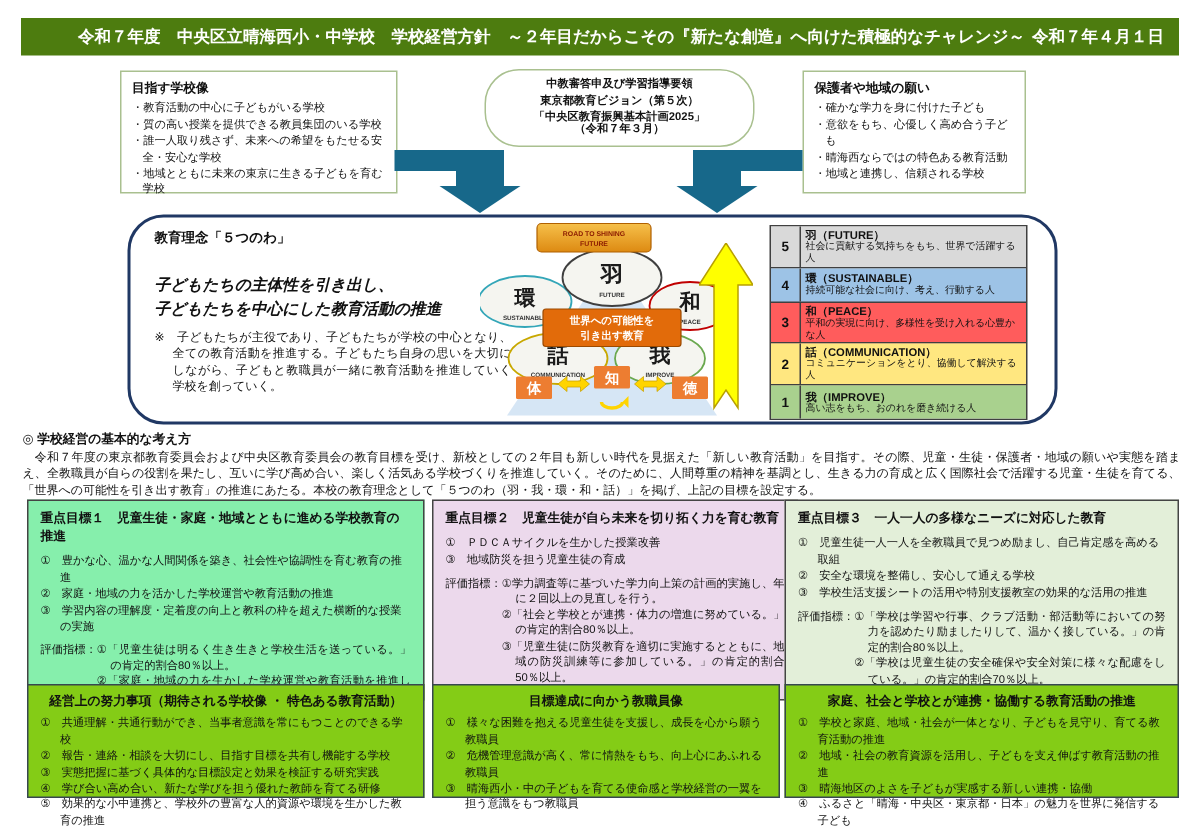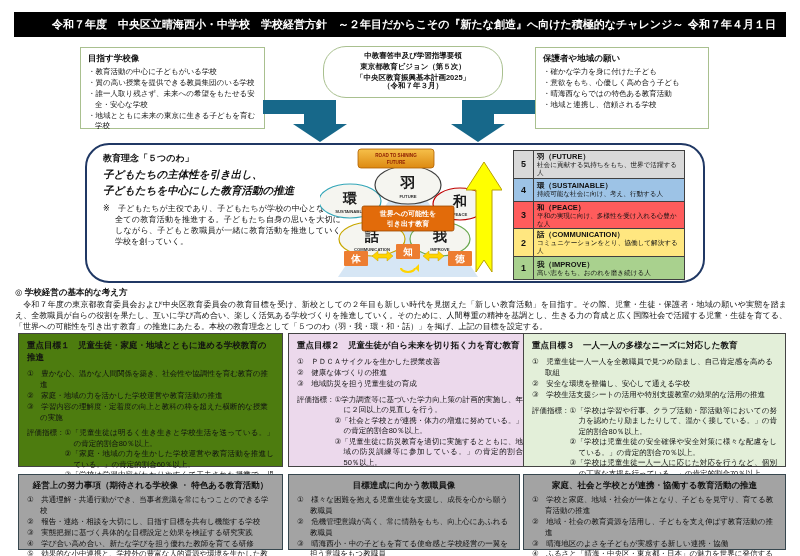--- a/index.html
+++ b/index.html
@@ -13,21 +13,21 @@
   
   .gbox{background:#fff;border:1.5px solid #a9c08f;box-sizing:border-box;padding:5px 7px;}
   .gbox .bt{font-weight:bold;font-size:8.5px;margin-bottom:2px;}
   .dot-item{font-size:7.5px;line-height:1.45;padding-left:7px;text-indent:-7px;}
   #policyBox{text-align:center;font-weight:bold;font-size:7.5px;line-height:1.5;padding-top:4px;border-radius:23px;}
   #policyBox .pl{line-height:1.45;}
   
   #philo{left:85px;top:143px;width:620px;height:140px;border:2.5px solid #203864;border-radius:24px;
          box-sizing:border-box;background:#fff;}
   #philoText{position:absolute;left:16px;top:7px;width:238px;}
-  #philoLabel{font-weight:bold;font-size:9px;margin-bottom:1px;}
+  #philoLabel{font-weight:bold;font-size:9px;margin-bottom:17px;}
   .slogan{font-weight:bold;font-style:italic;font-size:10.5px;line-height:1.55;}
   #philoNote{font-size:8px;line-height:1.4;margin-top:4px;padding-left:12px;text-indent:-12px;text-align:justify;}
   
   #goalTable{left:513px;top:150px;width:172px;height:130px;border:1.2px solid #404040;box-sizing:border-box;
              display:flex;flex-direction:column;}
   .gt-row{flex:1;display:flex;border-bottom:1px solid #404040;box-sizing:border-box;}
   .gt-row:last-child{border-bottom:none;}
   .gt-num{width:20px;border-right:1px solid #404040;display:flex;align-items:center;justify-content:center;
           font-weight:bold;font-size:9px;box-sizing:border-box;}
   .gt-cell{flex:1;padding:1px 3px;display:flex;flex-direction:column;justify-content:center;}
@@ -38,50 +38,50 @@
   #bpBody{left:15px;top:299px;width:772px;font-size:8px;line-height:1.4;text-align:justify;}
   
   .pbox{top:333px;height:134px;border:1.5px solid #444;box-sizing:border-box;padding:6px 8px;}
   .pbox .pt{font-weight:bold;font-size:8.5px;margin-bottom:5px;}
   .num-item{font-size:7.5px;line-height:1.45;padding-left:13px;text-indent:-13px;}
   .eval-row{display:flex;margin-top:5px;}
   .eval-label{font-size:7.5px;white-space:nowrap;}
   .eval-list{flex:1;}
   .eval-item{font-size:7.5px;line-height:1.4;padding-left:9px;text-indent:-9px;text-align:justify;}
   
-  .bbox{top:474px;height:76px;background:#a3a3a3;border:1.5px solid #37474f;box-sizing:border-box;padding:5px 8px;}
+  .bbox{top:456px;height:76px;background:#84cc16;border:1.5px solid #37474f;box-sizing:border-box;padding:5px 8px;}
   .bbox .bt2{font-weight:bold;font-size:8.5px;text-align:center;margin-bottom:3px;}
   svg{display:block;}
 </style>
 </head>
 <body>
 
 <div id="page">
 
-  <div class="abs" id="banner" style="background-color: #000000;">
+  <div class="abs" id="banner" style="background-color: #4d7c0f;">
     <span>令和７年度　中央区立晴海西小・中学校　学校経営方針　～２年目だからこその『新たな創造』へ向けた積極的なチャレンジ～</span>
     <span>令和７年４月１日</span>
   </div>
 
   <div class="abs gbox" style="left:80px;top:47px;width:185px;height:82px;">
     <div class="bt">目指す学校像</div>
     <div class="dot-item">・教育活動の中心に子どもがいる学校</div>
     <div class="dot-item">・質の高い授業を提供できる教員集団のいる学校</div>
     <div class="dot-item">・誰一人取り残さず、未来への希望をもたせる安全・安心な学校</div>
     <div class="dot-item">・地域とともに未来の東京に生きる子どもを育む学校</div>
   </div>
 
   <div class="abs gbox" id="policyBox" style="left:323px;top:46px;width:180px;height:52px;">
     <div class="pl">中教審答申及び学習指導要領</div>
     <div class="pl">東京都教育ビジョン（第５次）</div>
     <div class="pl" style="line-height:1.2;">「中央区教育振興基本計画2025」</div>
     <div class="pl" style="line-height:1.1;">（令和７年３月）</div>
   </div>
 
-  <div class="abs gbox" style="left:535px;top:47px;width:174px;height:82px;">
+  <div class="abs gbox" style="left:535px;top:47px;width:149px;height:82px;">
     <div class="bt">保護者や地域の願い</div>
     <div class="dot-item">・確かな学力を身に付けた子ども</div>
     <div class="dot-item">・意欲をもち、心優しく高め合う子ども</div>
     <div class="dot-item">・晴海西ならではの特色ある教育活動</div>
     <div class="dot-item">・地域と連携し、信頼される学校</div>
   </div>
 
   <svg class="abs" style="left:0;top:0;" width="800" height="150" viewBox="0 0 800 150">
     <polygon fill="#17688a" points="263,100 336,100 336,124 347,124 320,142 293,124 304,124 304,114 263,114"></polygon>
     <polygon fill="#17688a" points="535,100 462,100 462,124 451,124 478,142 505,124 494,124 494,114 535,114"></polygon>
@@ -181,39 +181,38 @@
       <div class="gt-cell">
           <div class="gt-title">我（IMPROVE）</div>
         <div class="gt-desc">高い志をもち、おのれを磨き続ける人</div>
         </div>
     </div>
   </div>
 
   <div class="abs" id="bpHead">◎ 学校経営の基本的な考え方</div>
   <div class="abs" id="bpBody">　令和７年度の東京都教育委員会および中央区教育委員会の教育目標を受け、新校としての２年目も新しい時代を見据えた「新しい教育活動」を目指す。その際、児童・生徒・保護者・地域の願いや実態を踏まえ、全教職員が自らの役割を果たし、互いに学び高め合い、楽しく活気ある学校づくりを推進していく。そのために、人間尊重の精神を基調とし、生きる力の育成と広く国際社会で活躍する児童・生徒を育てる、「世界への可能性を引き出す教育」の推進にあたる。本校の教育理念として「５つのわ（羽・我・環・和・話）」を掲げ、上記の目標を設定する。</div>
 
-  <div class="abs pbox" style="left: 18px; width: 265px; background-color: #4d7c0f;">
+  <div class="abs pbox" style="left: 18px; width: 265px; background-color: #86efac;">
     <div class="pt">重点目標１　児童生徒・家庭・地域とともに進める学校教育の推進</div>
     <div class="num-item">①　豊かな心、温かな人間関係を築き、社会性や協調性を育む教育の推進</div>
     <div class="num-item">②　家庭・地域の力を活かした学校運営や教育活動の推進</div>
     <div class="num-item">③　学習内容の理解度・定着度の向上と教科の枠を超えた横断的な授業の実施</div>
     <div class="eval-row">
       <span class="eval-label">評価指標：</span>
       <div class="eval-list">
         <div class="eval-item">①「児童生徒は明るく生き生きと学校生活を送っている。」の肯定的割合80％以上。</div>
         <div class="eval-item">②「家庭・地域の力を生かした学校運営や教育活動を推進している。」の肯定的割合60％以上。</div>
         <div class="eval-item">③「学校は学習内容がわかりやすくて工夫された授業で、児童生徒に確かな学力を身に付けさせている。」の肯定的割合80％以上。</div>
       </div>
     </div>
   </div>
 
   <div class="abs pbox" style="left: 288px; width: 244px; background-color: rgb(236, 217, 236);">
     <div class="pt">重点目標２　児童生徒が自ら未来を切り拓く力を育む教育</div>
     <div class="num-item">①　ＰＤＣＡサイクルを生かした授業改善</div>
-    <div class="num-item">②　健康な体づくりの推進</div>
     <div class="num-item">③　地域防災を担う児童生徒の育成</div>
     <div class="eval-row">
       <span class="eval-label">評価指標：</span>
       <div class="eval-list">
         <div class="eval-item">①学力調査等に基づいた学力向上策の計画的実施し、年に２回以上の見直しを行う。</div>
         <div class="eval-item">②「社会と学校とが連携・体力の増進に努めている。」の肯定的割合80％以上。</div>
         <div class="eval-item">③「児童生徒に防災教育を適切に実施するとともに、地域の防災訓練等に参加している。」の肯定的割合50％以上。</div>
       </div>
     </div>
   </div>

